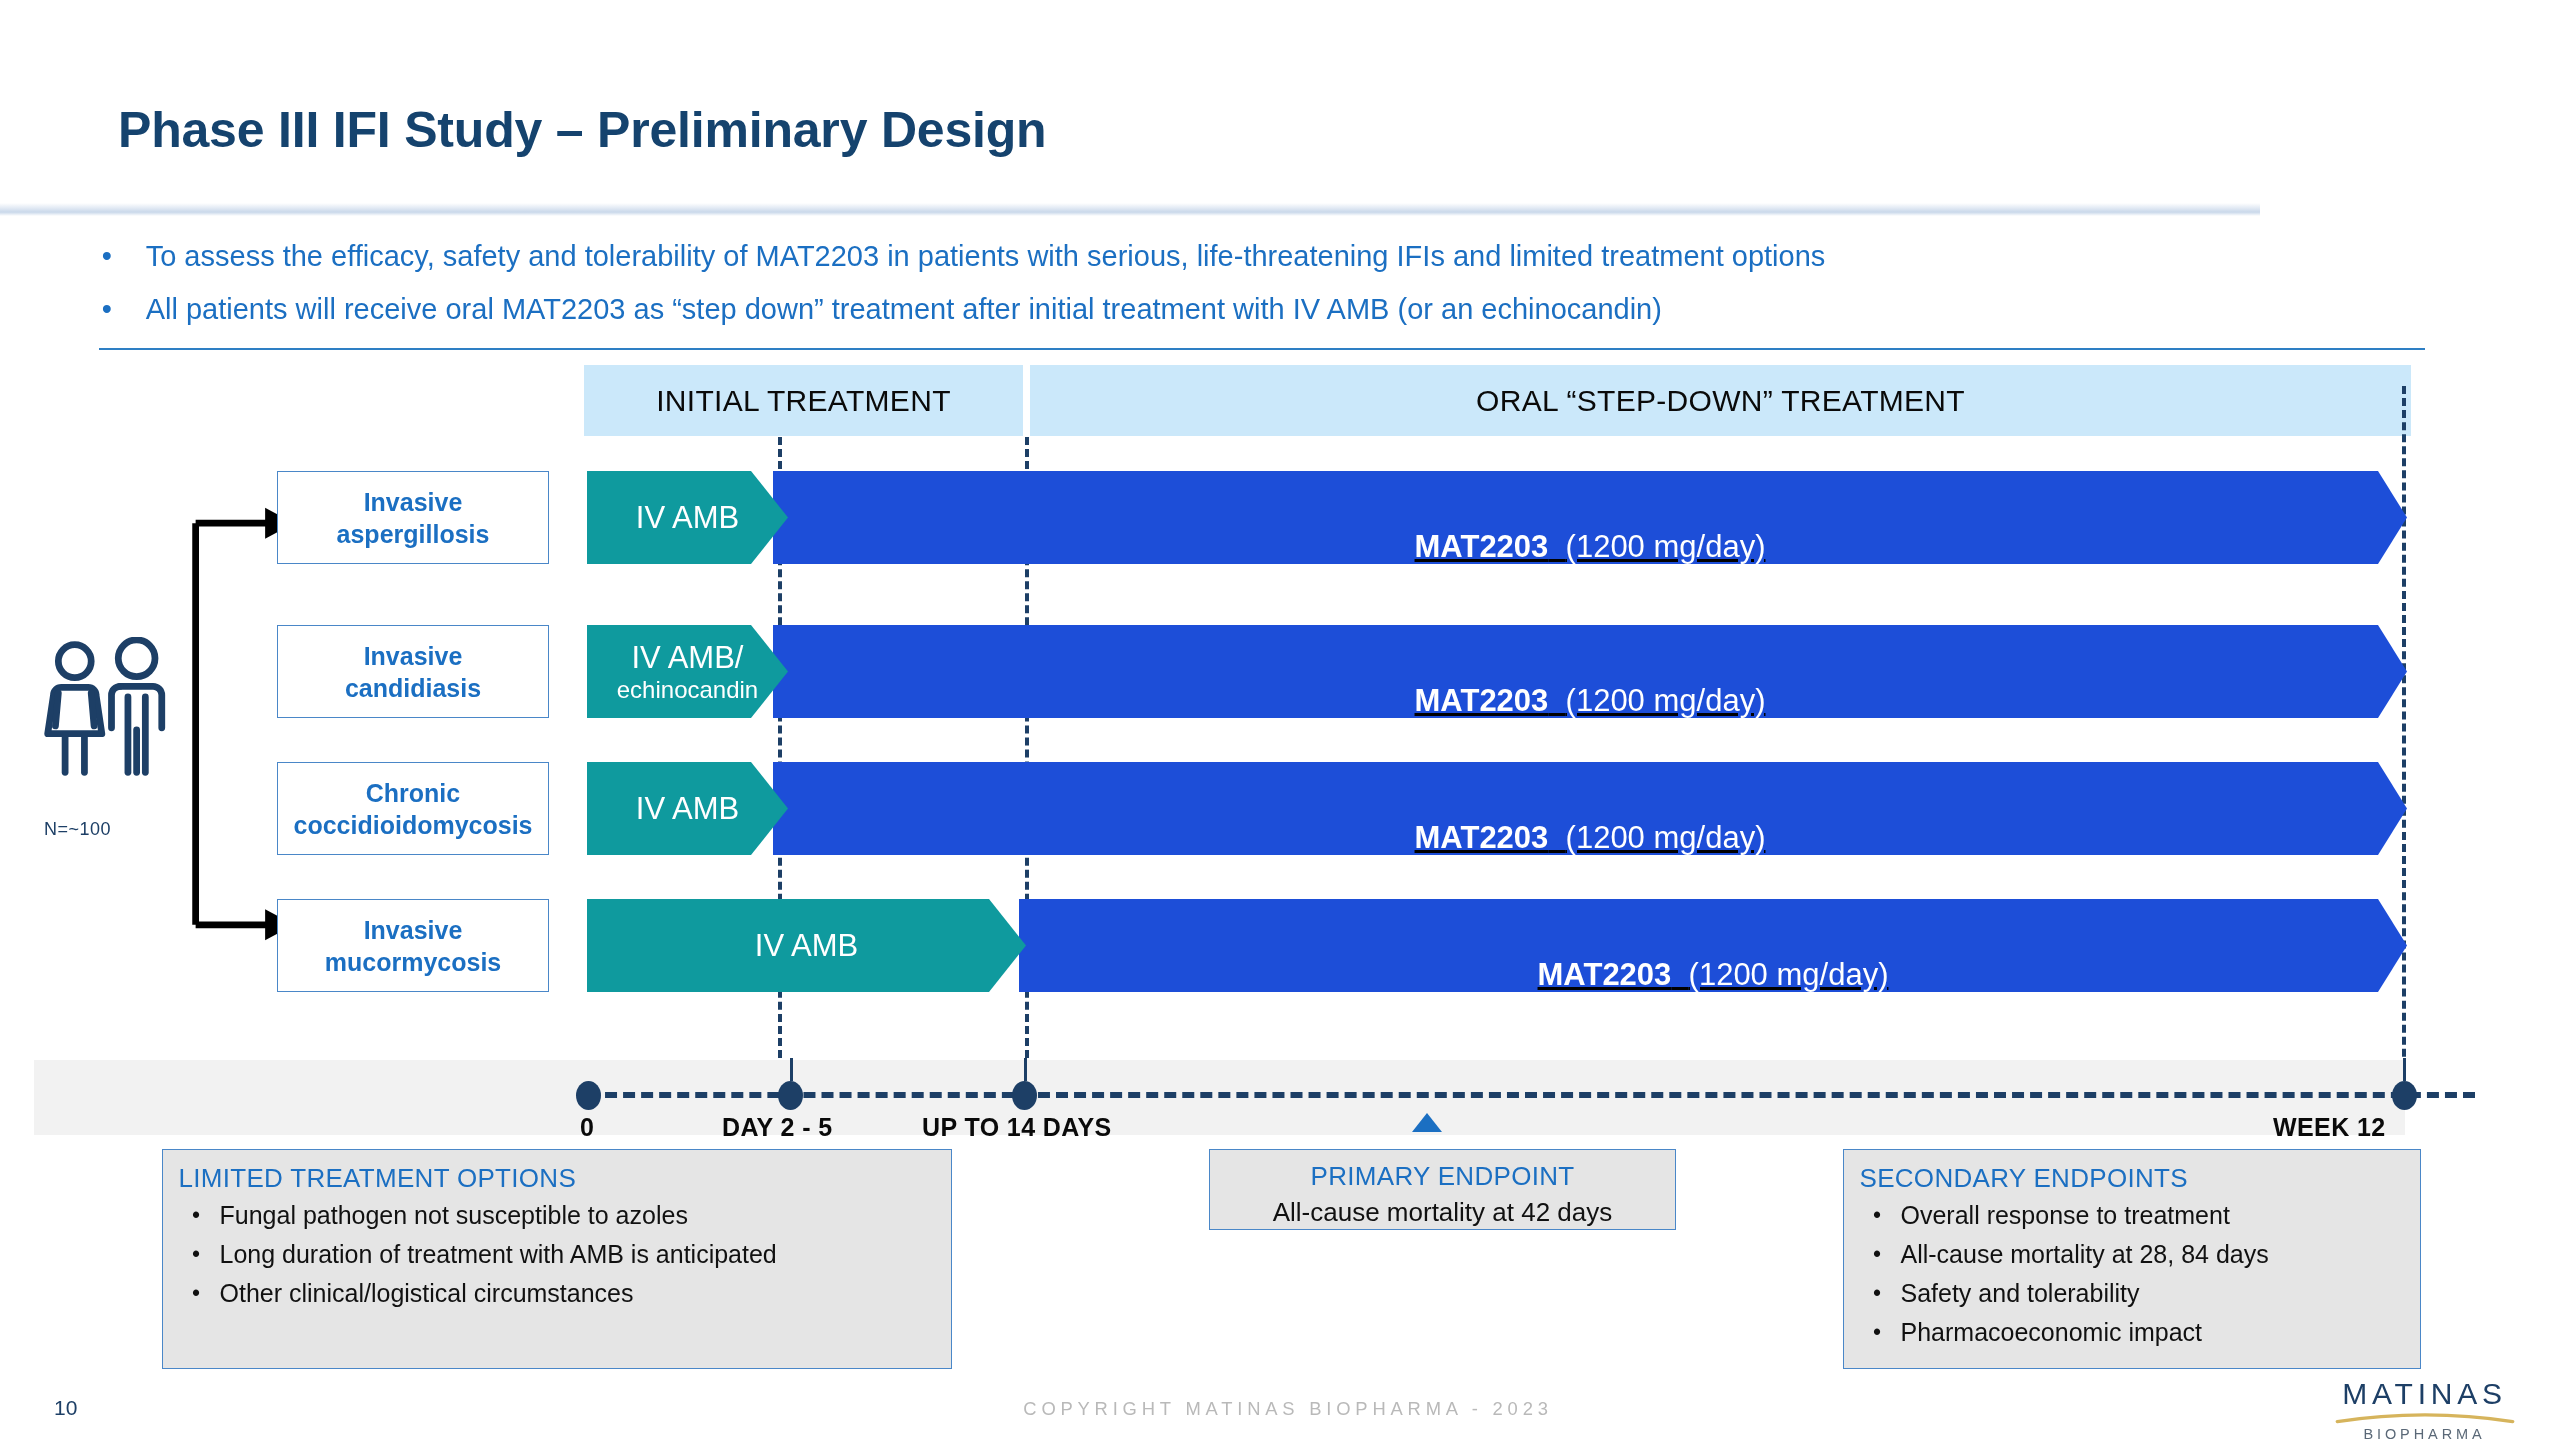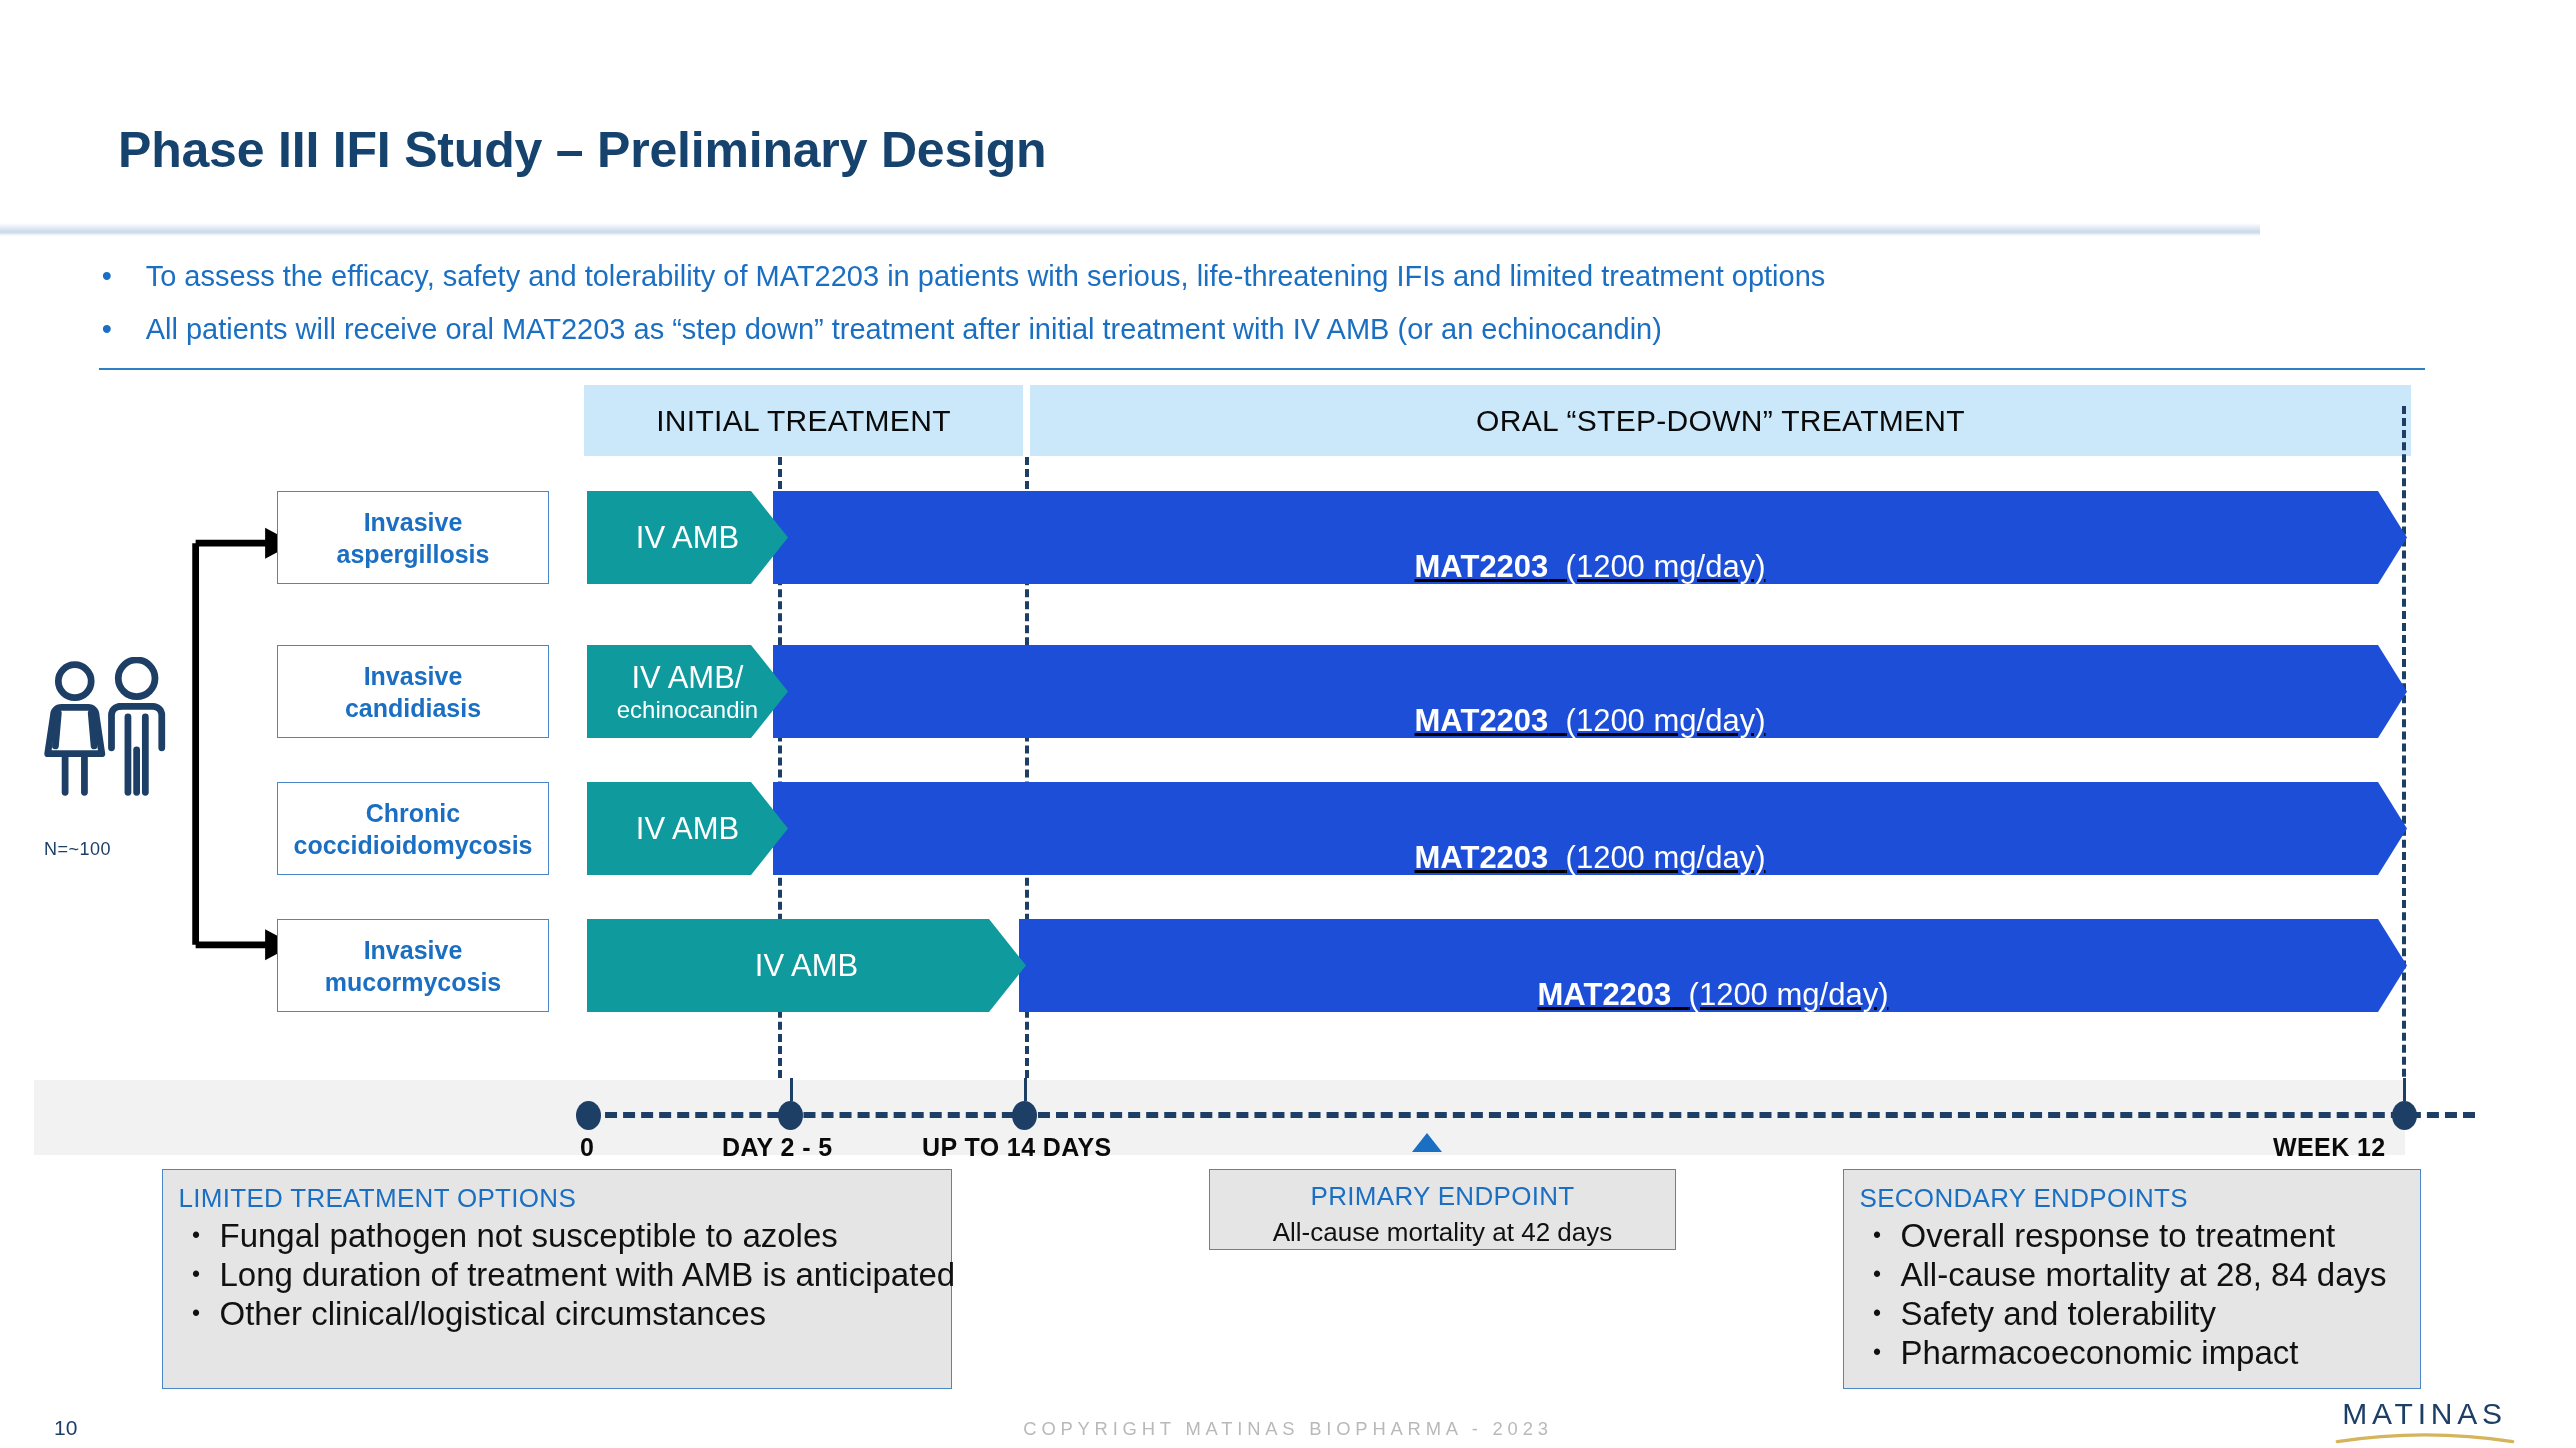--- a/index.html
+++ b/index.html
@@ -3,21 +3,21 @@
 <meta charset="utf-8">
 <style>
   html,body{margin:0;padding:0;}
   body{
     width:2576px;height:1449px;
     background:#ffffff;
     font-family:"Liberation Sans", sans-serif;
     position:relative;overflow:hidden;
     -webkit-font-smoothing:antialiased;
   }
-  .slide{position:absolute;inset:0;margin-top:20px;}
+  .slide{position:absolute;inset:0;}
 
   
   .title{
     position:absolute;left:118px;top:101px;
     font-size:50px;font-weight:bold;color:#15436e;
     letter-spacing:-0.2px;white-space:nowrap;
   }
   .title-rule{
     position:absolute;left:0;top:203px;width:2260px;height:12.6px;
     background:linear-gradient(to bottom,#ffffff 0%,#dde6f2 45%,#c9d8ea 70%,#ffffff 100%);
@@ -123,21 +123,21 @@
   
   .cbox{
     position:absolute;border:1.9px solid #4a87c8;background:#e5e5e5;box-sizing:border-box;
   }
   .cbox h4{
     margin:0;padding:0;color:#1b6fc2;font-size:26px;font-weight:normal;
     letter-spacing:0.3px;line-height:33px;
   }
   .cbox ul{margin:1.9px 0 0 0;padding:0;list-style:none;}
   .cbox li{
-    font-size:33px;color:#111111;line-height:39px;white-space:nowrap;
+    font-size:25px;color:#111111;line-height:39px;white-space:nowrap;
     padding-left:41px;position:relative;
   }
   .cbox li:before{
     content:"\2022";position:absolute;left:13.5px;top:0;color:#111111;font-size:23px;
   }
   .cbox p{margin:1.9px 0 0 0;font-size:26px;color:#111111;line-height:35px;text-align:center;}
   .box-limited{left:162px;top:1149px;width:790px;height:220px;padding:11.6px 15.5px;}
   .box-primary{left:1209px;top:1149px;width:467px;height:81px;padding:9.7px 11.6px;}
   .box-primary h4{text-align:center;}
   .box-secondary{left:1843px;top:1149px;width:578px;height:220px;padding:11.6px 15.5px;}

